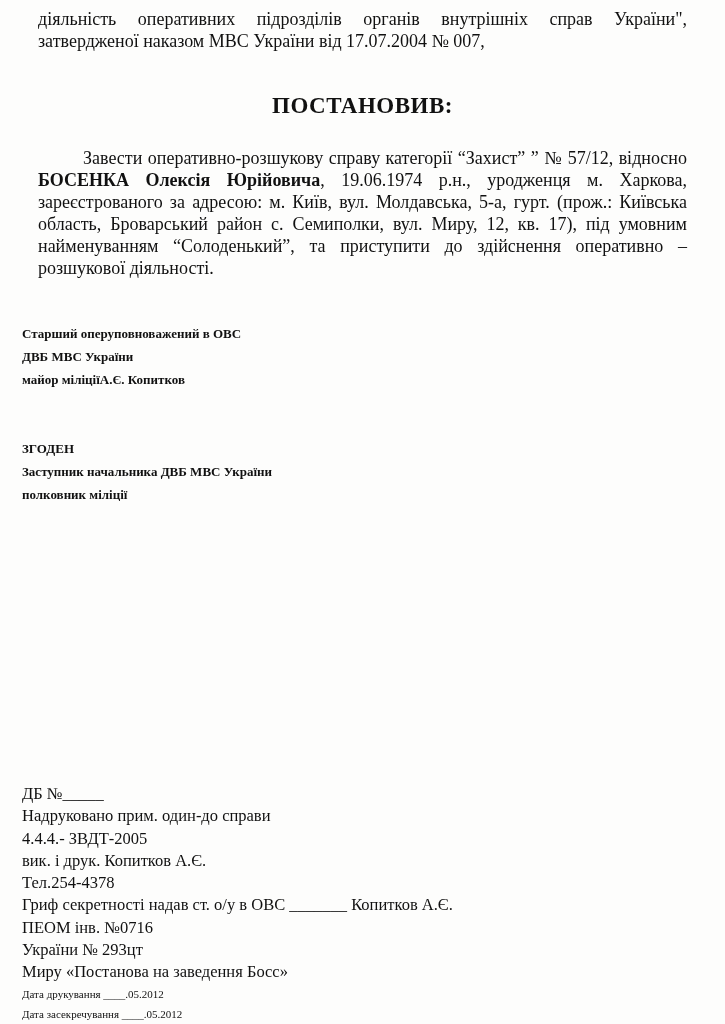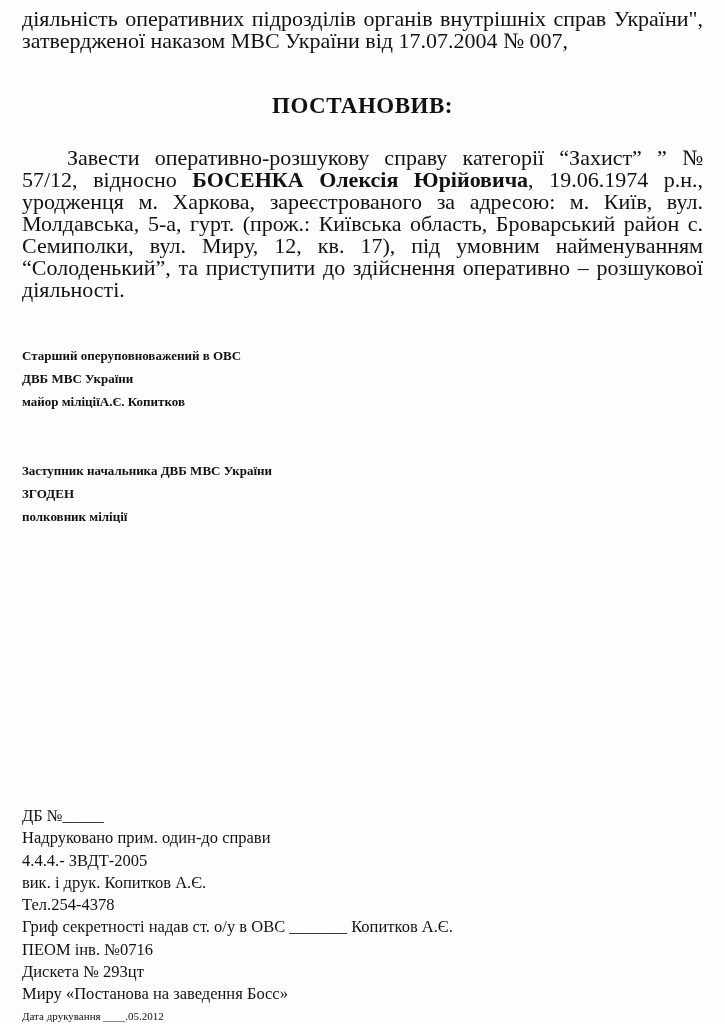--- a/index.html
+++ b/index.html
@@ -13,24 +13,24 @@
     height: 1024px;
     margin: 0 auto;
     background: #fdfdfc;
     font-family: "Liberation Serif", "DejaVu Serif", serif;
     color: #111;
     overflow: hidden;
     box-sizing: border-box;
     padding: 6px 22px 0 22px;
   }
   .body-text {
-    font-size: 22px;
+    font-size: 18px;
     line-height: 22px;
     text-align: justify;
-    margin: 0;
+    margin: 16px;
   }
   .intro {
     margin-top: 2px;
   }
   .heading {
     margin-top: 43px;
     text-align: center;
     font-weight: bold;
     font-size: 23px;
     line-height: 22px;
@@ -85,34 +85,34 @@
   <div class="sig-block sig-block-1">
     <div>Старший оперуповноважений в ОВС</div>
     <div>ДВБ МВС України</div>
     <div class="sig-row">
       <span>майор міліції</span>
       <span class="sig-name">А.Є. Копитков</span>
     </div>
   </div>
 
   <div class="sig-block sig-block-2">
+    <div>ЗГОДЕН</div>
     <div>Заступник начальника ДВБ МВС України</div>
-    <div>ЗГОДЕН</div>
     <div class="sig-row">
       <span>полковник міліції</span>
     </div>
   </div>
 
   <div class="footer-block">
     <div class="footer-line">ДБ №_____</div>
     <div class="footer-line">Надруковано прим. один-до справи</div>
     <div class="footer-line">4.4.4.- ЗВДТ-2005</div>
     <div class="footer-line">вик. і друк. Копитков А.Є.</div>
     <div class="footer-line">Тел.254-4378</div>
     <div class="footer-line">Гриф секретності надав ст. о/у в ОВС _______ Копитков А.Є.</div>
     <div class="footer-line">ПЕОМ інв. №0716</div>
-    <div class="footer-line">Дискета № 293цт</div>
+    <div class="footer-line">України № 293цт</div>
     <div class="footer-line">Миру «Постанова на заведення Босс»</div>
     <div class="date-line">Дата друкування ____.05.2012</div>
     <div class="date-line">Дата засекречування ____.05.2012</div>
   </div>
 
 </div>
 
 </body></html>

